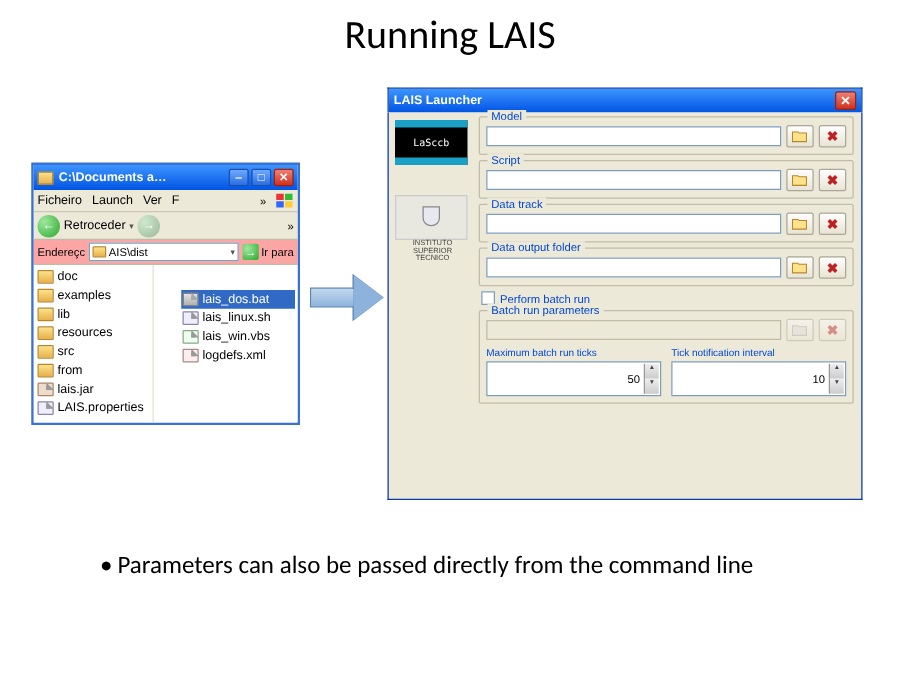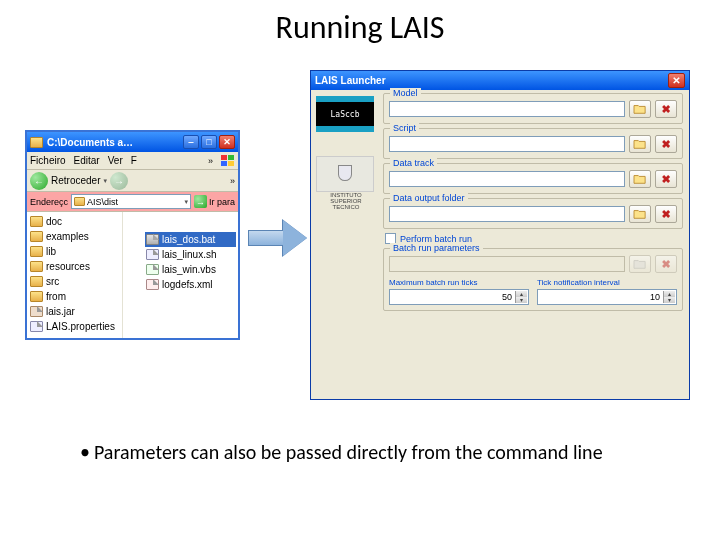--- a/index.html
+++ b/index.html
@@ -325,21 +325,21 @@
   .checkbox-row .cb {
     width: 11px; height: 11px;
     background: #fff; border: 1px solid #7f9db9;
   }
   .two-col {
     display: flex; gap: 8px;
   }
   .two-col > div { flex: 1; }
   .small-label { font-size: 8px; color: #0046d5; margin-bottom: 2px; }
   .spin {
-    height: 16px;
+    height: 28px;
     background: #fff; border: 1px solid #7f9db9;
     display: flex; align-items: center; justify-content: flex-end;
     padding: 0 2px;
     font-size: 9px;
     position: relative;
   }
   .spin .arrows {
     position: absolute; right: 1px; top: 1px; bottom: 1px; width: 12px;
     display: flex; flex-direction: column;
   }
@@ -384,21 +384,21 @@
       <span class="folder-icon"></span>
       <span>C:\Documents a…</span>
       <div class="tbtns">
         <div class="tbtn">‒</div>
         <div class="tbtn">□</div>
         <div class="tbtn close">✕</div>
       </div>
     </div>
     <div class="exp-menubar">
       <span>Ficheiro</span>
-      <span>Editar</span>
+      <span>Launch</span>
       <span>Ver</span>
       <span>F</span>
       <span class="chev">»</span>
       <span class="winflag"></span>
     </div>
     <div class="exp-toolbar">
       <div class="back-btn">
         <div class="nav-circle">←</div>
         <span>Retroceder</span>
         <span class="dd">▾</span>

